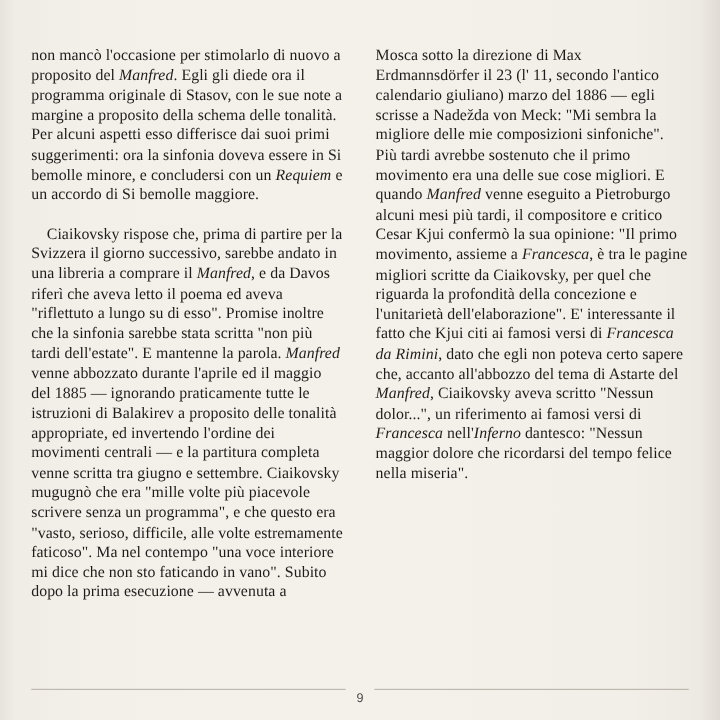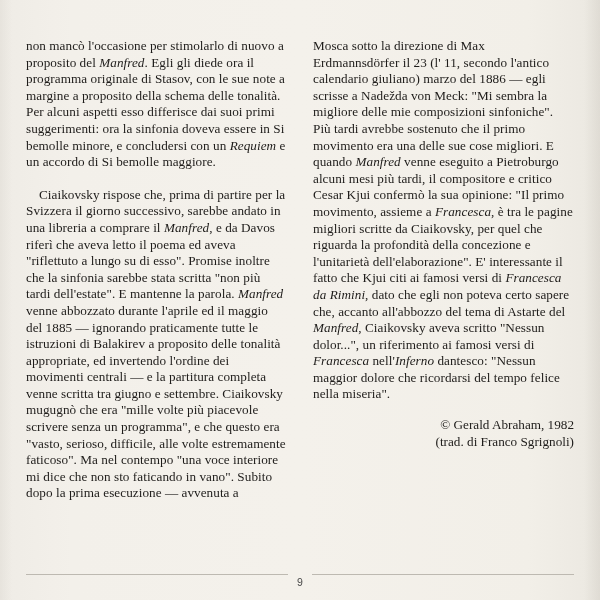--- a/index.html
+++ b/index.html
@@ -118,24 +118,20 @@
 
   <div class="columns">
 
     <div class="col">
       <p>non mancò l'occasione per stimolarlo di nuovo a proposito del <span class="it">Manfred</span>. Egli gli diede ora il programma originale di Stasov, con le sue note a margine a proposito della schema delle tonalità. Per alcuni aspetti esso differisce dai suoi primi suggerimenti: ora la sinfonia doveva essere in Si bemolle minore, e concludersi con un <span class="it">Requiem</span> e un accordo di Si bemolle maggiore.</p>
       <p class="indent">Ciaikovsky rispose che, prima di partire per la Svizzera il giorno successivo, sarebbe andato in una libreria a comprare il <span class="it">Manfred</span>, e da Davos riferì che aveva letto il poema ed aveva "riflettuto a lungo su di esso". Promise inoltre che la sinfonia sarebbe stata scritta "non più tardi dell'estate". E mantenne la parola. <span class="it">Manfred</span> venne abbozzato durante l'aprile ed il maggio del 1885 — ignorando praticamente tutte le istruzioni di Balakirev a proposito delle tonalità appropriate, ed invertendo l'ordine dei movimenti centrali — e la partitura completa venne scritta tra giugno e settembre. Ciaikovsky mugugnò che era "mille volte più piacevole scrivere senza un programma", e che questo era "vasto, serioso, difficile, alle volte estremamente faticoso". Ma nel contempo "una voce interiore mi dice che non sto faticando in vano". Subito dopo la prima esecuzione — avvenuta a</p>
     </div>
 
     <div class="col">
       <p>Mosca sotto la direzione di Max Erdmannsdörfer il 23 (l' 11, secondo l'antico calendario giuliano) marzo del 1886 — egli scrisse a Nadežda von Meck: "Mi sembra la migliore delle mie composizioni sinfoniche". Più tardi avrebbe sostenuto che il primo movimento era una delle sue cose migliori. E quando <span class="it">Manfred</span> venne eseguito a Pietroburgo alcuni mesi più tardi, il compositore e critico Cesar Kjui confermò la sua opinione: "Il primo movimento, assieme a <span class="it">Francesca</span>, è tra le pagine migliori scritte da Ciaikovsky, per quel che riguarda la profondità della concezione e l'unitarietà dell'elaborazione". E' interessante il fatto che Kjui citi ai famosi versi di <span class="it"><span class="it">Francesca</span> da Rimini</span>, dato che egli non poteva certo sapere che, accanto all'abbozzo del tema di Astarte del <span class="it">Manfred</span>, Ciaikovsky aveva scritto "Nessun dolor...", un riferimento ai famosi versi di <span class="it">Francesca</span> nell'<span class="it">Inferno</span> dantesco: "Nessun maggior dolore che ricordarsi del tempo felice nella miseria".</p>
-      <div class="credit">
-        <div>© Gerald Abraham, 1982</div>
-        <div>(trad. di Franco Sgrignoli)</div>
-      </div>
     </div>
 
   </div>
 
   <div class="ghost"></div>
 
   <div class="rule-left"></div>
   <div class="rule-right"></div>
   <div class="pagenum">9</div>
 

